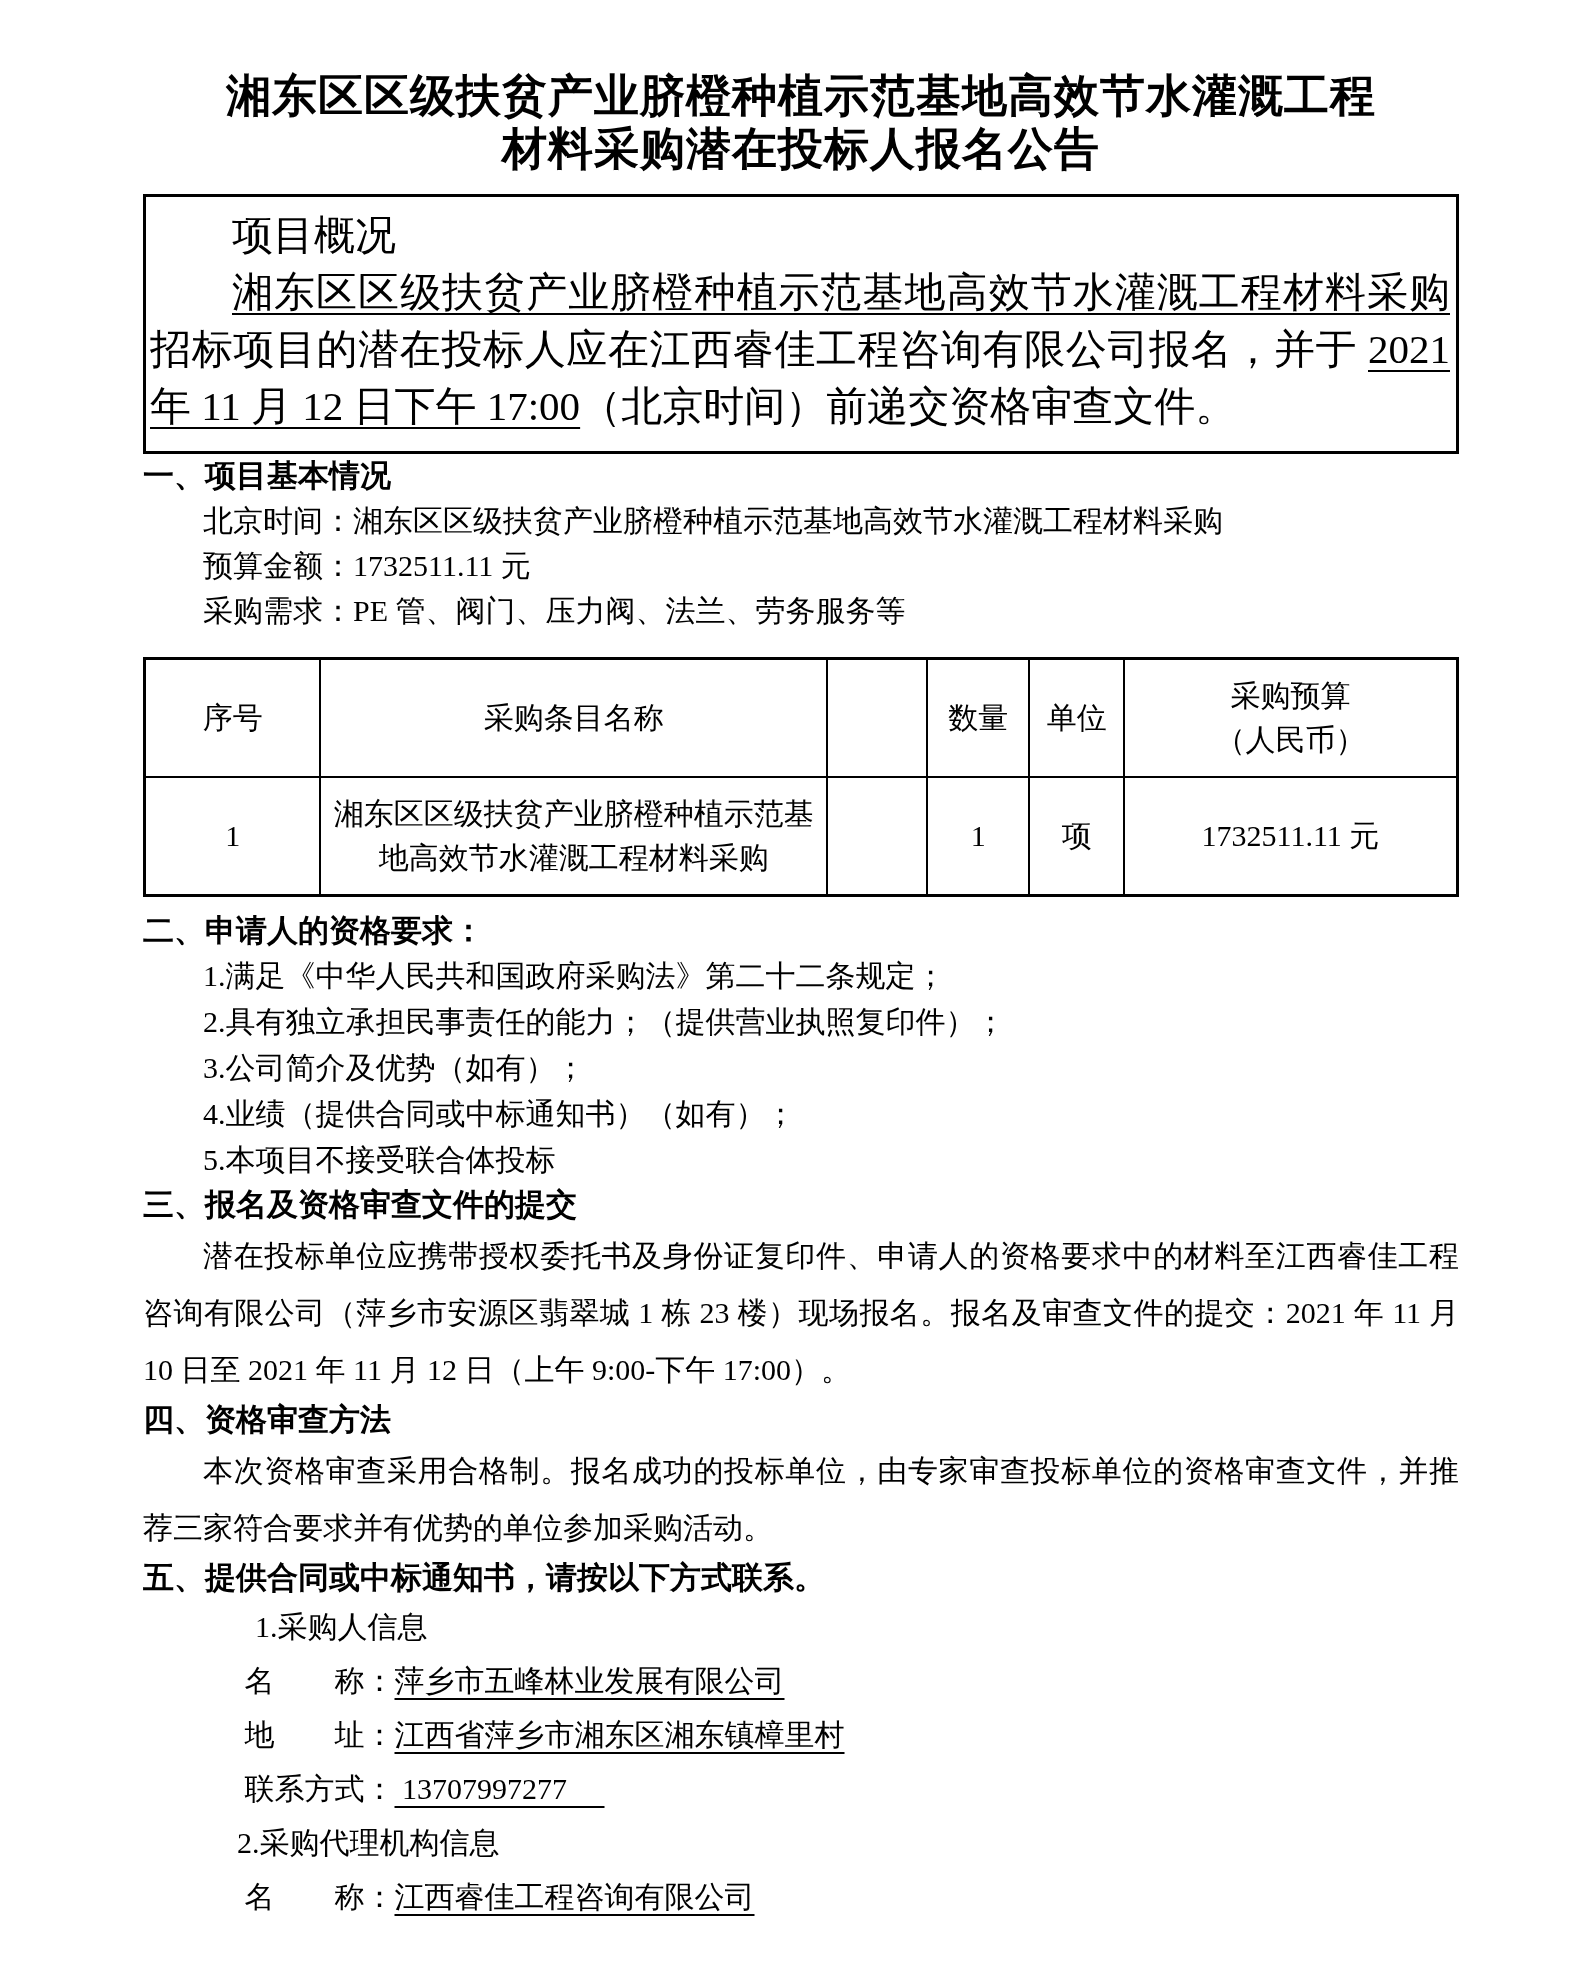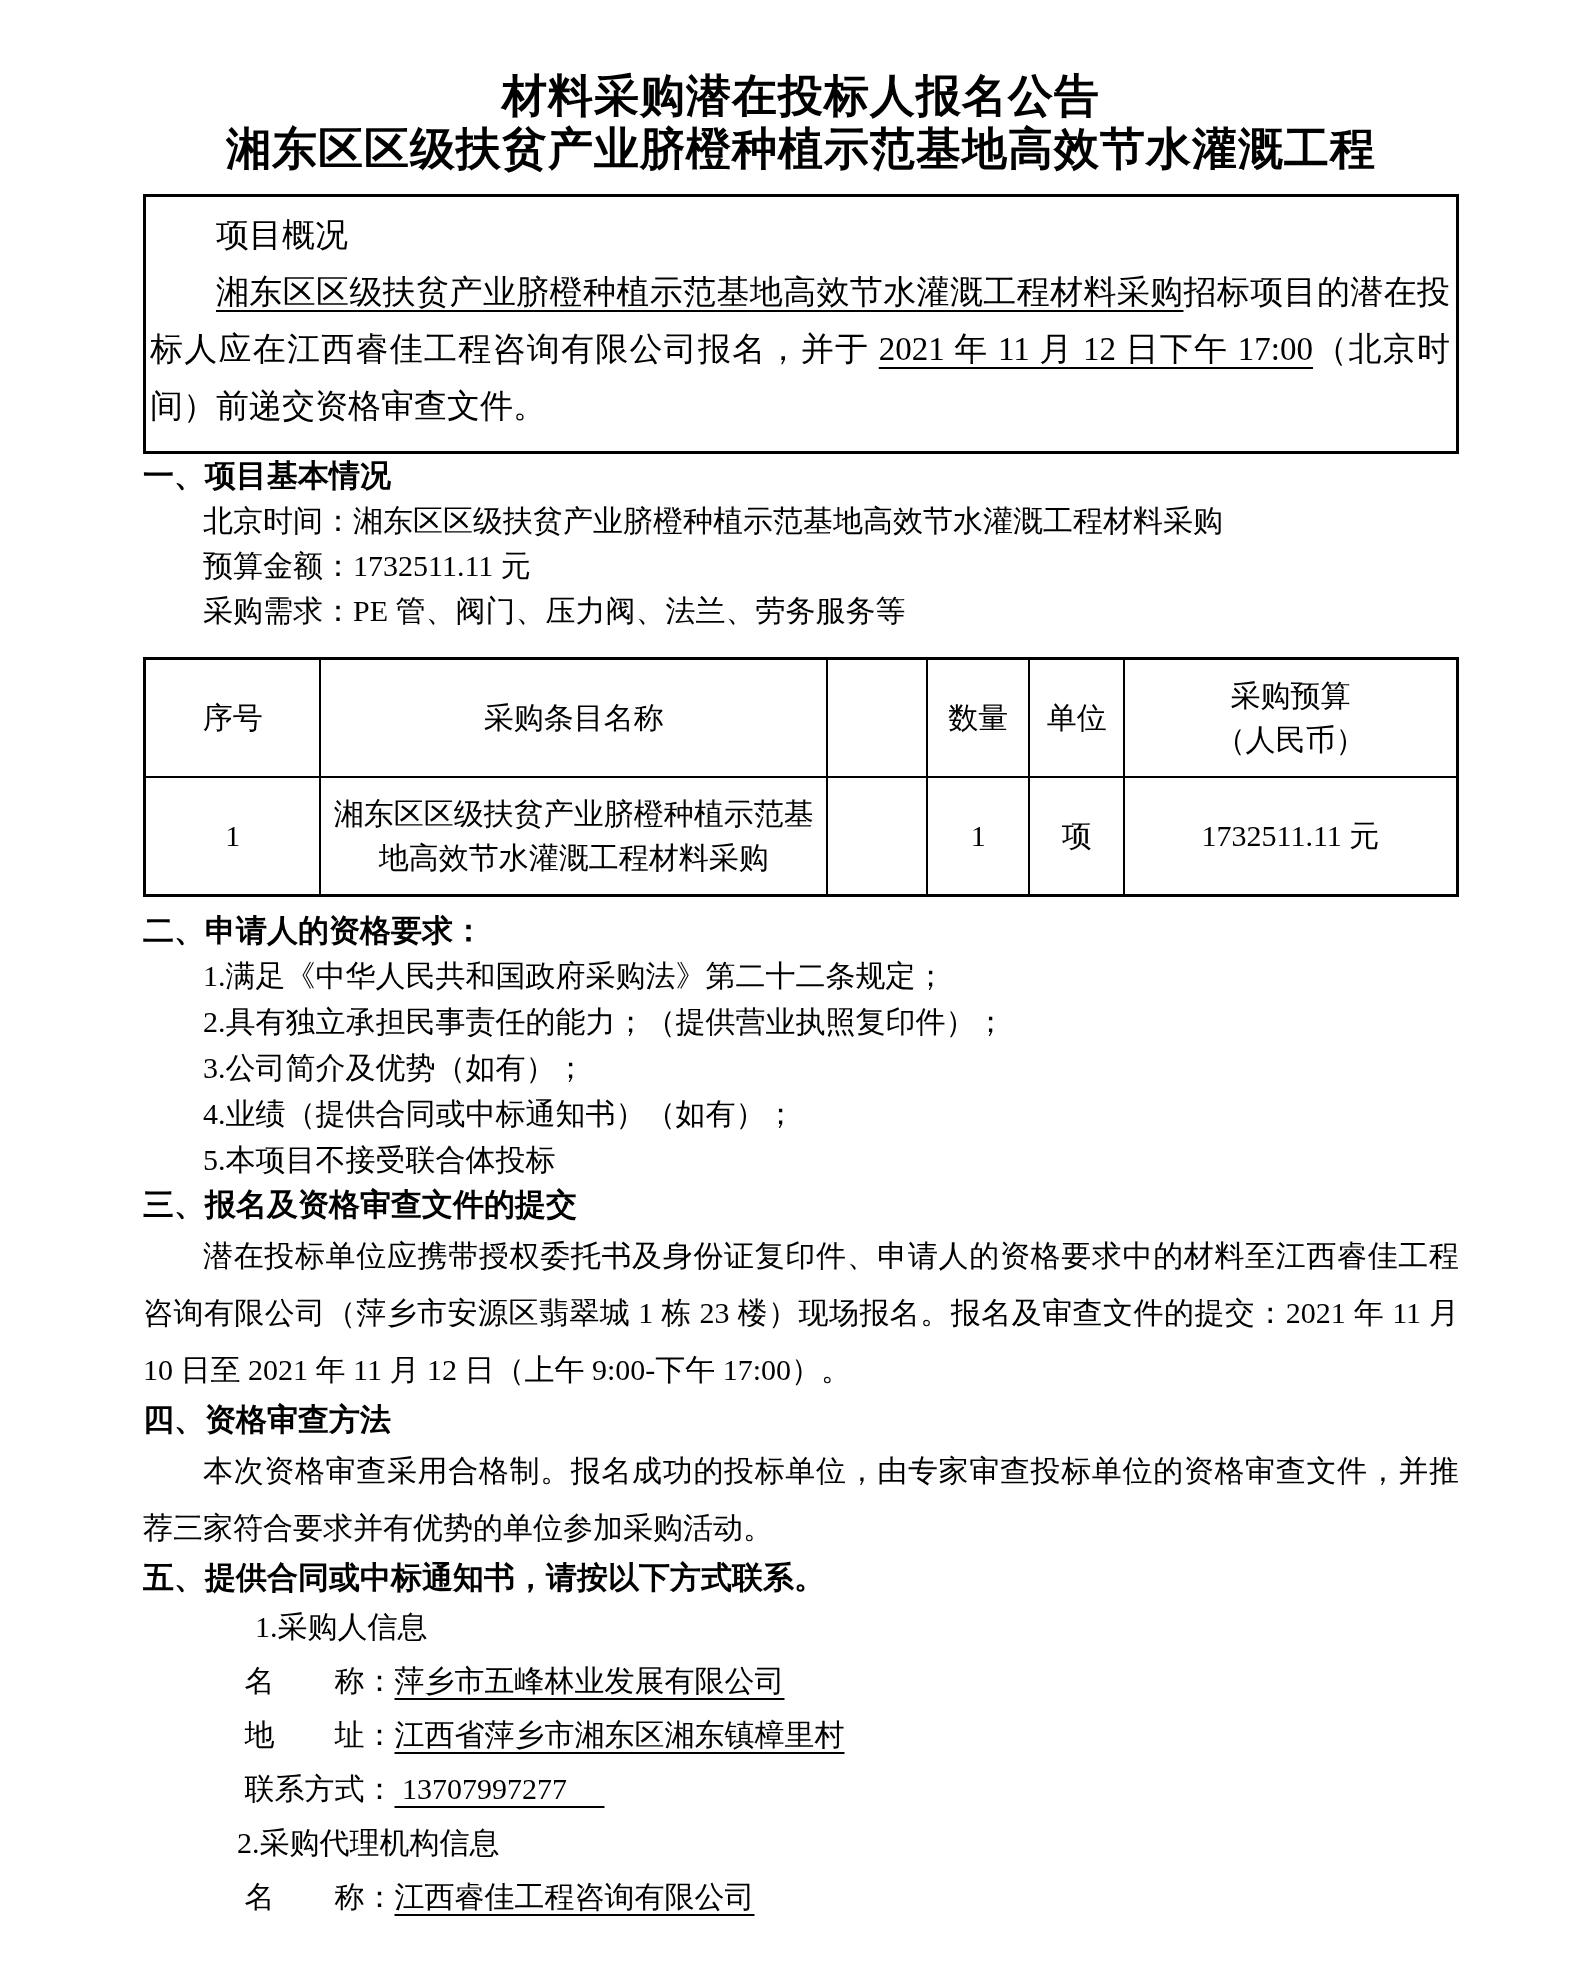--- a/index.html
+++ b/index.html
@@ -15,21 +15,21 @@
 
   .doc-title{
     text-align:center;font-weight:bold;font-size:45px;line-height:1.18;
     letter-spacing:1px;
   }
 
   .overview-box{
     border:3px solid #000;
     margin-top:18px;
     padding:10px 6px 16px 4px;
-    font-size:33px;line-height:57px;
+    font-size:41px;line-height:57px;
   }
   .overview-heading{text-indent:2em;}
   .overview-para{text-indent:2em;text-align:justify;}
   .useg{text-decoration:underline;text-decoration-thickness:2px;text-underline-offset:7px;}
 
   .sec-heading{font-weight:bold;font-size:31px;line-height:44px;}
   .body-line{text-indent:2em;line-height:45px;}
   .list-item{text-indent:2em;line-height:46px;}
   .para{text-indent:2em;text-align:justify;line-height:57px;}
 
@@ -49,22 +49,22 @@
     text-decoration:underline;text-decoration-thickness:2px;text-underline-offset:7px;
     white-space:pre-wrap;
   }
 </style>
 </head>
 <body>
 
 <div class="page">
 
   <div class="doc-title">
+    <div>湘东区区级扶贫产业脐橙种植示范基地高效节水灌溉工程</div>
     <div>材料采购潜在投标人报名公告</div>
-    <div>湘东区区级扶贫产业脐橙种植示范基地高效节水灌溉工程</div>
   </div>
 
   <div class="overview-box">
     <div class="overview-heading">项目概况</div>
     <div class="overview-para"><span class="useg">湘东区区级扶贫产业脐橙种植示范基地高效节水灌溉工程材料采购</span><span>招标项目的潜在投标人应在江西睿佳工程咨询有限公司报名，并于 </span><span class="useg">2021 年 11 月 12 日下午 17:00</span><span>（北京时间）前递交资格审查文件。</span></div>
   </div>
 
   <div class="sec-heading" style="">一、项目基本情况</div>
   <div class="body-line">北京时间：湘东区区级扶贫产业脐橙种植示范基地高效节水灌溉工程材料采购</div>
   <div class="body-line">预算金额：1732511.11 元</div>

